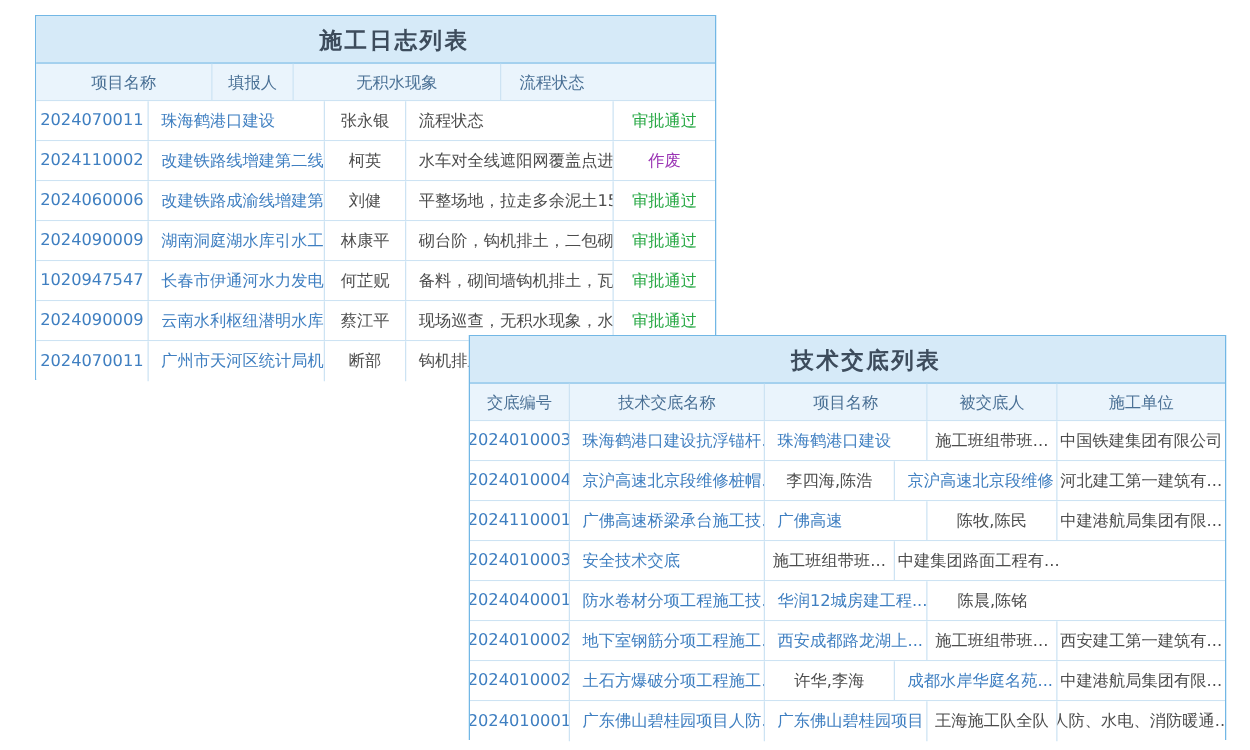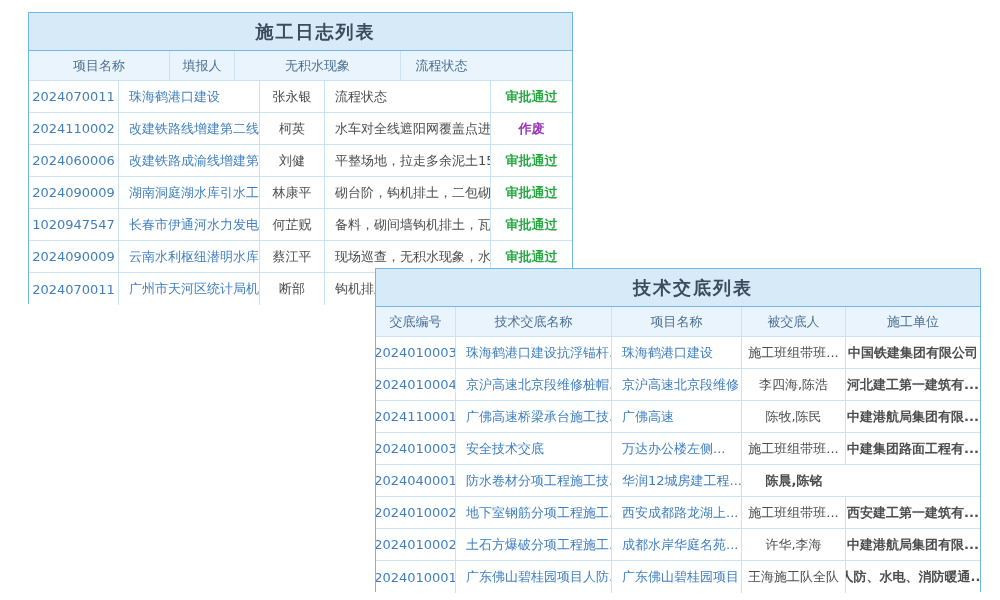--- a/index.html
+++ b/index.html
@@ -28,21 +28,21 @@
     border-right:1px solid var(--grid);white-space:nowrap;overflow:hidden;
   }
   .th:last-child{border-right:none;}
   .tr{display:flex;height:32px;border-bottom:1px solid var(--grid);background:#ffffff;}
   .tr:last-child{border-bottom:none;}
   .td{
     display:flex;align-items:center;font-size:13px;
     white-space:nowrap;overflow:hidden;padding:0 6px;
     border-right:1px solid var(--grid);
   }
-  .td:last-child{border-right:none;font-weight:bold;}
+  .td:last-child{border-right:none;}
   .al-center{justify-content:center;text-align:right;}
   .al-left{justify-content:flex-start;padding-left:10px;}
   .link{color:var(--link);cursor:pointer;}
   .plain{color:var(--text);}
   .status{color:var(--text);}
   .status.approved{color:var(--approved);}
   .status.void{color:var(--void);}
   #panel-log{left:28px;top:12px;width:545px;height:292px;z-index:1;}
   #panel-disclosure{left:375px;top:268px;width:606px;height:324px;z-index:2;}
 </style>
@@ -123,56 +123,55 @@
       <div class="tr">
         <div class="td al-center link" style="width: 80px;">2024010003</div>
         <div class="td al-left link" style="width: 156px;">珠海鹤港口建设抗浮锚杆...</div>
         <div class="td al-left link" style="width: 130px;">珠海鹤港口建设</div>
         <div class="td al-center plain" style="width: 104px;">施工班组带班...</div>
         <div class="td al-center plain" style="width: 134px;">中国铁建集团有限公司</div>
       </div>
       <div class="tr">
         <div class="td al-center link" style="width: 80px;">2024010004</div>
         <div class="td al-left link" style="width: 156px;">京沪高速北京段维修桩帽...</div>
+        <div class="td al-center plain" style="width: 104px;">李四海,陈浩</div>
         <div class="td al-left link" style="width: 130px;">京沪高速北京段维修</div>
-        <div class="td al-center plain" style="width: 104px;">李四海,陈浩</div>
         <div class="td al-center plain" style="width: 134px;">河北建工第一建筑有...</div>
       </div>
       <div class="tr">
         <div class="td al-center link" style="width: 80px;">2024110001</div>
         <div class="td al-left link" style="width: 156px;">广佛高速桥梁承台施工技...</div>
         <div class="td al-left link" style="width: 130px;">广佛高速</div>
         <div class="td al-center plain" style="width: 104px;">陈牧,陈民</div>
         <div class="td al-center plain" style="width: 134px;">中建港航局集团有限...</div>
       </div>
       <div class="tr">
         <div class="td al-center link" style="width: 80px;">2024010003</div>
         <div class="td al-left link" style="width: 156px;">安全技术交底</div>
-        <div class="td al-left link" style="width: 130px;">万达办公楼左侧...</div>
         <div class="td al-center plain" style="width: 104px;">施工班组带班...</div>
         <div class="td al-center plain" style="width: 134px;">中建集团路面工程有...</div>
       </div>
       <div class="tr">
         <div class="td al-center link" style="width: 80px;">2024040001</div>
         <div class="td al-left link" style="width: 156px;">防水卷材分项工程施工技...</div>
         <div class="td al-left link" style="width: 130px;">华润12城房建工程...</div>
         <div class="td al-center plain" style="width: 104px;">陈晨,陈铭</div>
       </div>
       <div class="tr">
         <div class="td al-center link" style="width: 80px;">2024010002</div>
         <div class="td al-left link" style="width: 156px;">地下室钢筋分项工程施工...</div>
         <div class="td al-left link" style="width: 130px;">西安成都路龙湖上...</div>
         <div class="td al-center plain" style="width: 104px;">施工班组带班...</div>
         <div class="td al-center plain" style="width: 134px;">西安建工第一建筑有...</div>
       </div>
       <div class="tr">
         <div class="td al-center link" style="width: 80px;">2024010002</div>
         <div class="td al-left link" style="width: 156px;">土石方爆破分项工程施工...</div>
+        <div class="td al-center plain" style="width: 104px;">许华,李海</div>
         <div class="td al-left link" style="width: 130px;">成都水岸华庭名苑...</div>
-        <div class="td al-center plain" style="width: 104px;">许华,李海</div>
         <div class="td al-center plain" style="width: 134px;">中建港航局集团有限...</div>
       </div>
       <div class="tr">
         <div class="td al-center link" style="width: 80px;">2024010001</div>
         <div class="td al-left link" style="width: 156px;">广东佛山碧桂园项目人防...</div>
         <div class="td al-left link" style="width: 130px;">广东佛山碧桂园项目</div>
         <div class="td al-center plain" style="width: 104px;">王海施工队全队</div>
         <div class="td al-center plain" style="width: 134px;">人防、水电、消防暖通...</div>
       </div>
     </div>

